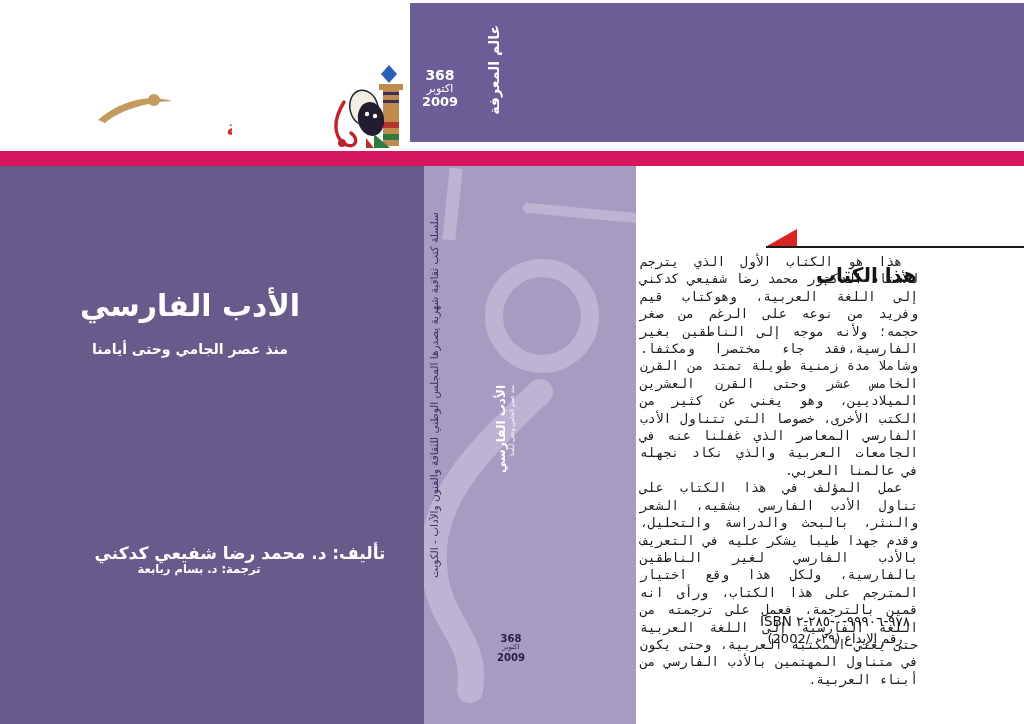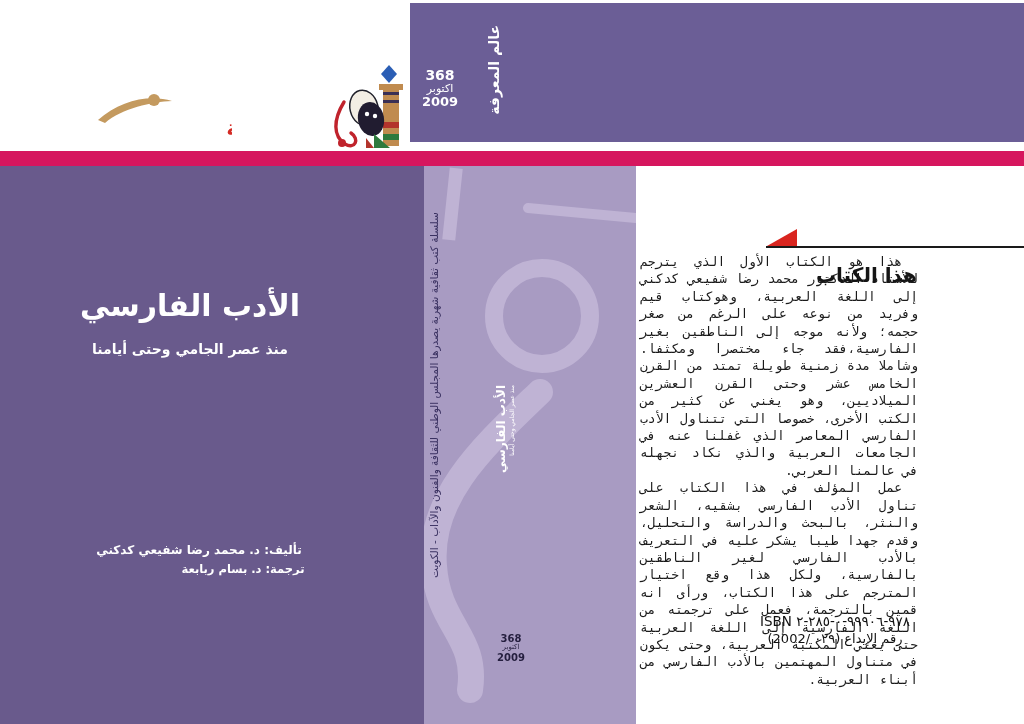--- a/index.html
+++ b/index.html
@@ -22,23 +22,23 @@
 
   
   .front-panel{position:absolute;left:0;top:166px;width:424px;height:558px;background:#695a8c;}
   .spine-panel{position:absolute;left:424px;top:166px;width:212px;height:558px;background:#a89bc2;overflow:hidden;}
 
   .front-title{position:absolute;left:0;top:288px;width:380px;text-align:center;color:#ffffff;
         font-size:30px;font-weight:bold;direction:rtl;}
   .front-subtitle{position:absolute;left:0;top:341px;width:380px;text-align:center;color:#ffffff;
         font-size:14px;font-weight:bold;direction:rtl;}
   .front-author{position:absolute;left:0;top:543px;width:398px;text-align:center;color:#ffffff;
-        font-size:12px;font-weight:bold;direction:rtl;}
+        font-size:17px;font-weight:bold;direction:rtl;padding-left:41px;}
   .front-translator{position:absolute;left:0;top:562px;width:398px;text-align:center;color:#ffffff;
-        font-size:11.5px;font-weight:bold;direction:rtl;margin-left:44px;}
+        font-size:11.5px;font-weight:bold;direction:rtl;}
 
   .spine-watermark{position:absolute;left:424px;top:166px;width:212px;height:558px;}
   .spine-series{position:absolute;left:231px;top:387px;width:406px;height:16px;
         transform:rotate(-90deg);direction:rtl;white-space:nowrap;text-align:center;
         color:#3a3161;font-size:10.5px;line-height:16px;}
   .spine-title-block{position:absolute;left:472px;top:408px;width:70px;height:24px;
         transform:rotate(-90deg);direction:rtl;text-align:center;color:#ffffff;}
   .spine-title-block .t1{font-size:12px;font-weight:bold;line-height:13px;white-space:nowrap;}
   .spine-title-block .t2{font-size:6px;line-height:8px;white-space:nowrap;}
   .spine-issue{position:absolute;left:488px;top:633px;width:46px;text-align:center;

